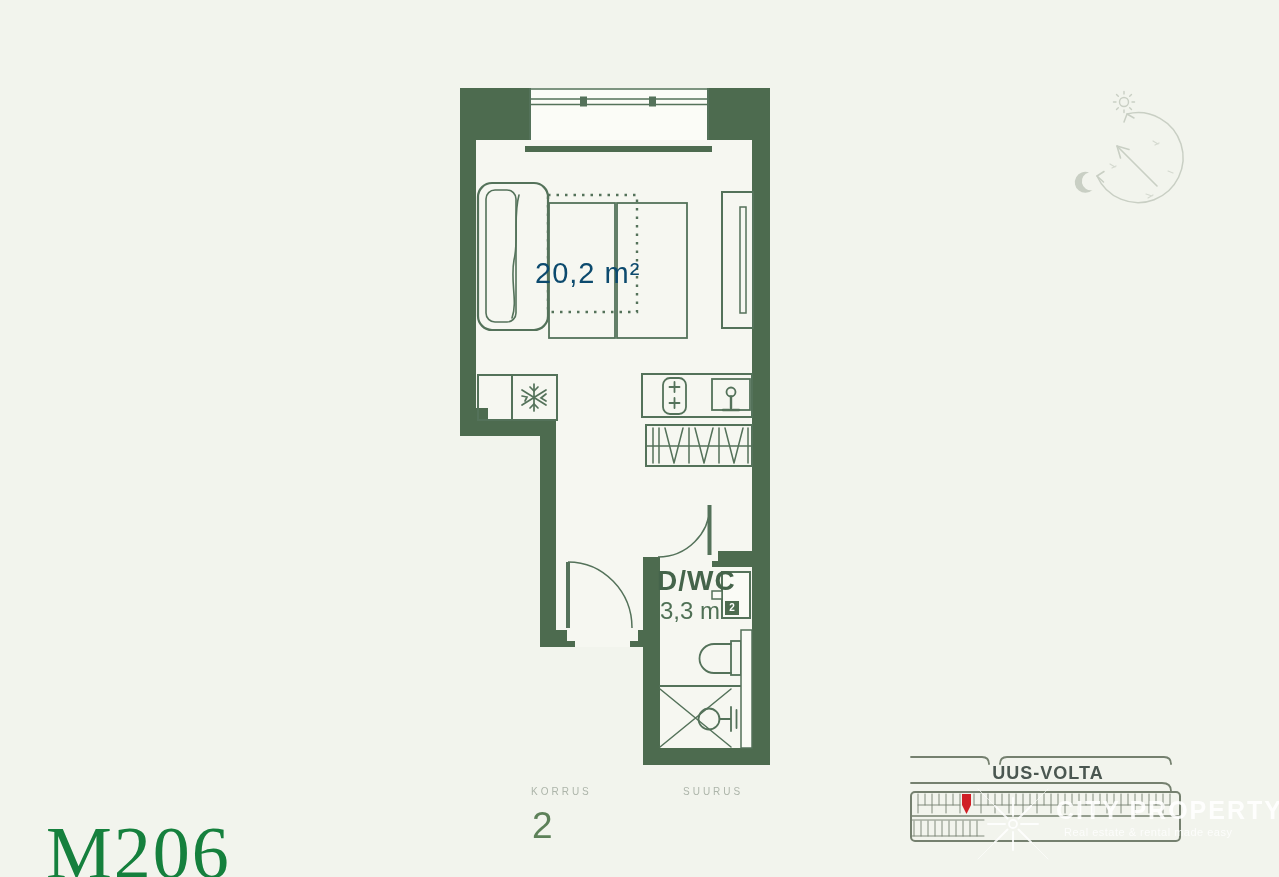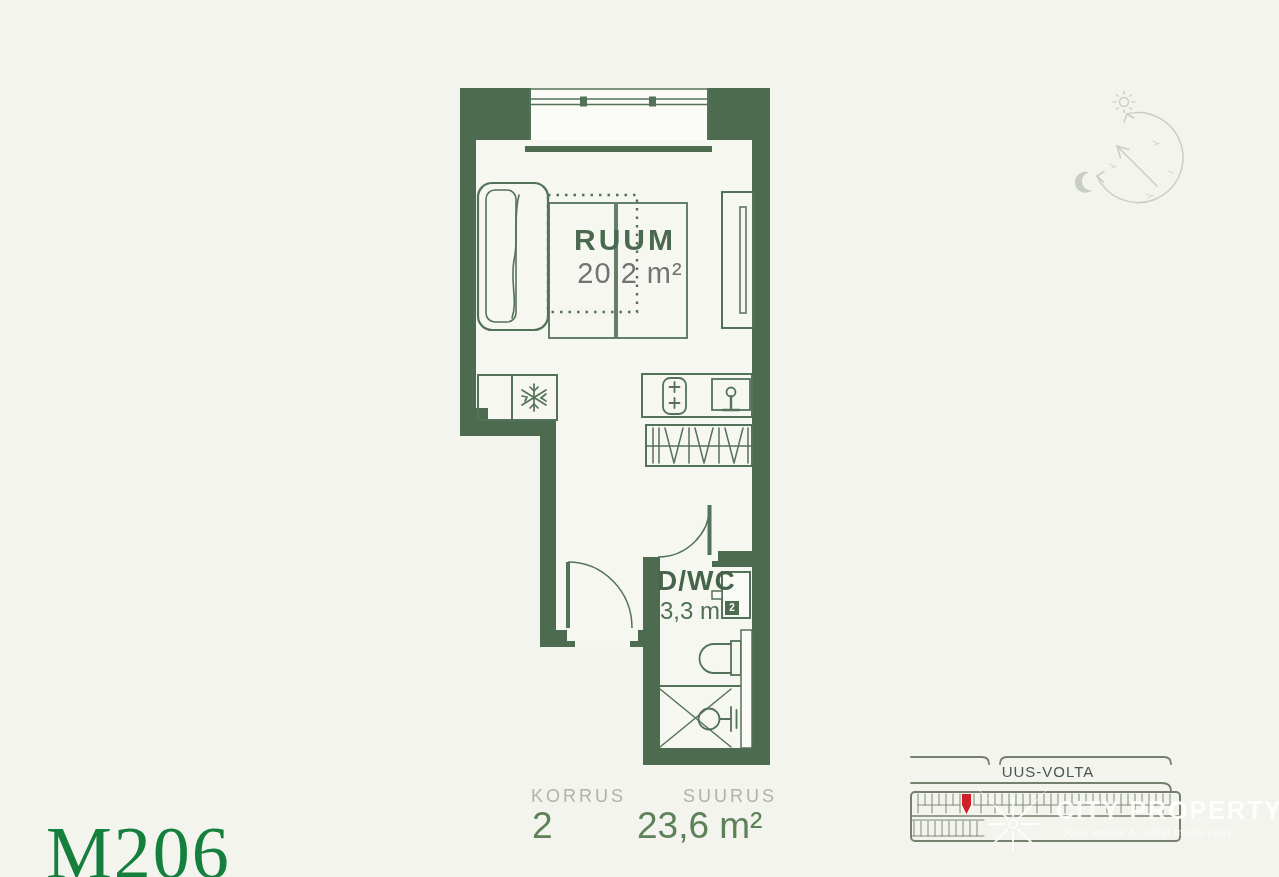--- a/index.html
+++ b/index.html
@@ -5,37 +5,37 @@
   html,body{margin:0;padding:0;}
   .stage{
     position:relative;width:1279px;height:877px;overflow:hidden;
     background:#f2f4ed;
     font-family:"Liberation Sans",sans-serif;
   }
   .stage svg{position:absolute;left:0;top:0;}
   .txt{position:absolute;white-space:nowrap;}
   .ruum-label{left:535px;top:223px;width:180px;text-align:center;
     font-size:30px;font-weight:700;letter-spacing:3px;color:#4a6950;}
-  .ruum-area{left:535px;top:257px;width:190px;text-align:center;
-    font-size:29px;font-weight:500;letter-spacing:1px;color:#737373;}
+  .ruum-area{left:535px;top:257px;width:190px;text-align:left;
+    font-size:29px;font-weight:500;letter-spacing:1px;color:#0c4a6e;}
   .dwc-label{left:657px;top:565px;font-size:28px;font-weight:700;
     letter-spacing:1px;color:#45644b;}
   .dwc-area{left:660px;top:597px;font-size:24px;font-weight:500;color:#4f7055;}
   .bath-sup{left:725px;top:601px;width:14px;height:14px;background:#4d6b4f;
     color:#ffffff;font-size:10px;font-weight:700;text-align:center;line-height:14px;}
   .unit-code{left:46px;top:779px;font-family:"Liberation Serif",serif;
     font-size:74px;letter-spacing:2px;color:#15803d;margin-top:32px;}
-  .meta-label{font-size:18px;font-weight:500;letter-spacing:3px;color:#adb5aa;}
+  .meta-label{font-size:10px;font-weight:500;letter-spacing:3px;color:#adb5aa;}
   .meta-value{font-size:37px;font-weight:500;color:#5d8159;}
   .korrus-label{left:531px;top:786px;}
   .korrus-value{left:532px;top:805px;}
   .suurus-label{left:637px;top:786px;margin-left:46px;}
   .suurus-value{left:637px;top:805px;}
   .street-label{left:975px;top:763px;width:146px;text-align:center;
-    font-size:15px;font-weight:400;letter-spacing:1px;color:#4b5751;}
+    font-size:18px;font-weight:700;letter-spacing:1px;color:#4b5751;}
   .wm-title{left:1056px;top:796px;font-size:25px;font-weight:700;
     letter-spacing:2px;color:rgba(255,255,255,0.88);}
   .wm-tagline{left:1064px;top:826px;font-size:11px;letter-spacing:0.5px;
     color:rgba(255,255,255,0.8);}
 </style>
 </head>
 <body>
 
 <div class="stage">
 
@@ -201,29 +201,27 @@
       M 1013 816 V 798 M 1013 832 V 850
       M 1005 824 H 988 M 1021 824 H 1038
       M 1007.5 818.5 L 995 806 M 1018.5 829.5 L 1031 842
       M 1018.5 818.5 L 1031 806 M 1007.5 829.5 L 995 842"></path>
     <path stroke-width="1" opacity="0.7" d="
       M 1031 806 L 1048 789 M 995 842 L 978 859
       M 1031 842 L 1048 859 M 995 806 L 978 789"></path>
   </g>
 </svg>
 
-<div class="txt ruum-label">RUUM</div>
 <div class="txt ruum-area">20,2 m²</div>
 <div class="txt dwc-label">D/WC</div>
 <div class="txt dwc-area">3,3 m</div>
 <div class="txt bath-sup">2</div>
 
 <div class="txt unit-code">M206</div>
 <div class="txt meta-label korrus-label">KORRUS</div>
 <div class="txt meta-value korrus-value">2</div>
 <div class="txt meta-label suurus-label">SUURUS</div>
-<div class="txt meta-value suurus-value">23,6 m²</div>
 
 <div class="txt street-label">UUS-VOLTA</div>
 <div class="txt wm-title">CITY PROPERTY</div>
 <div class="txt wm-tagline">Real estate &amp; rental made easy</div>
 
 </div>
 
 </body></html>

